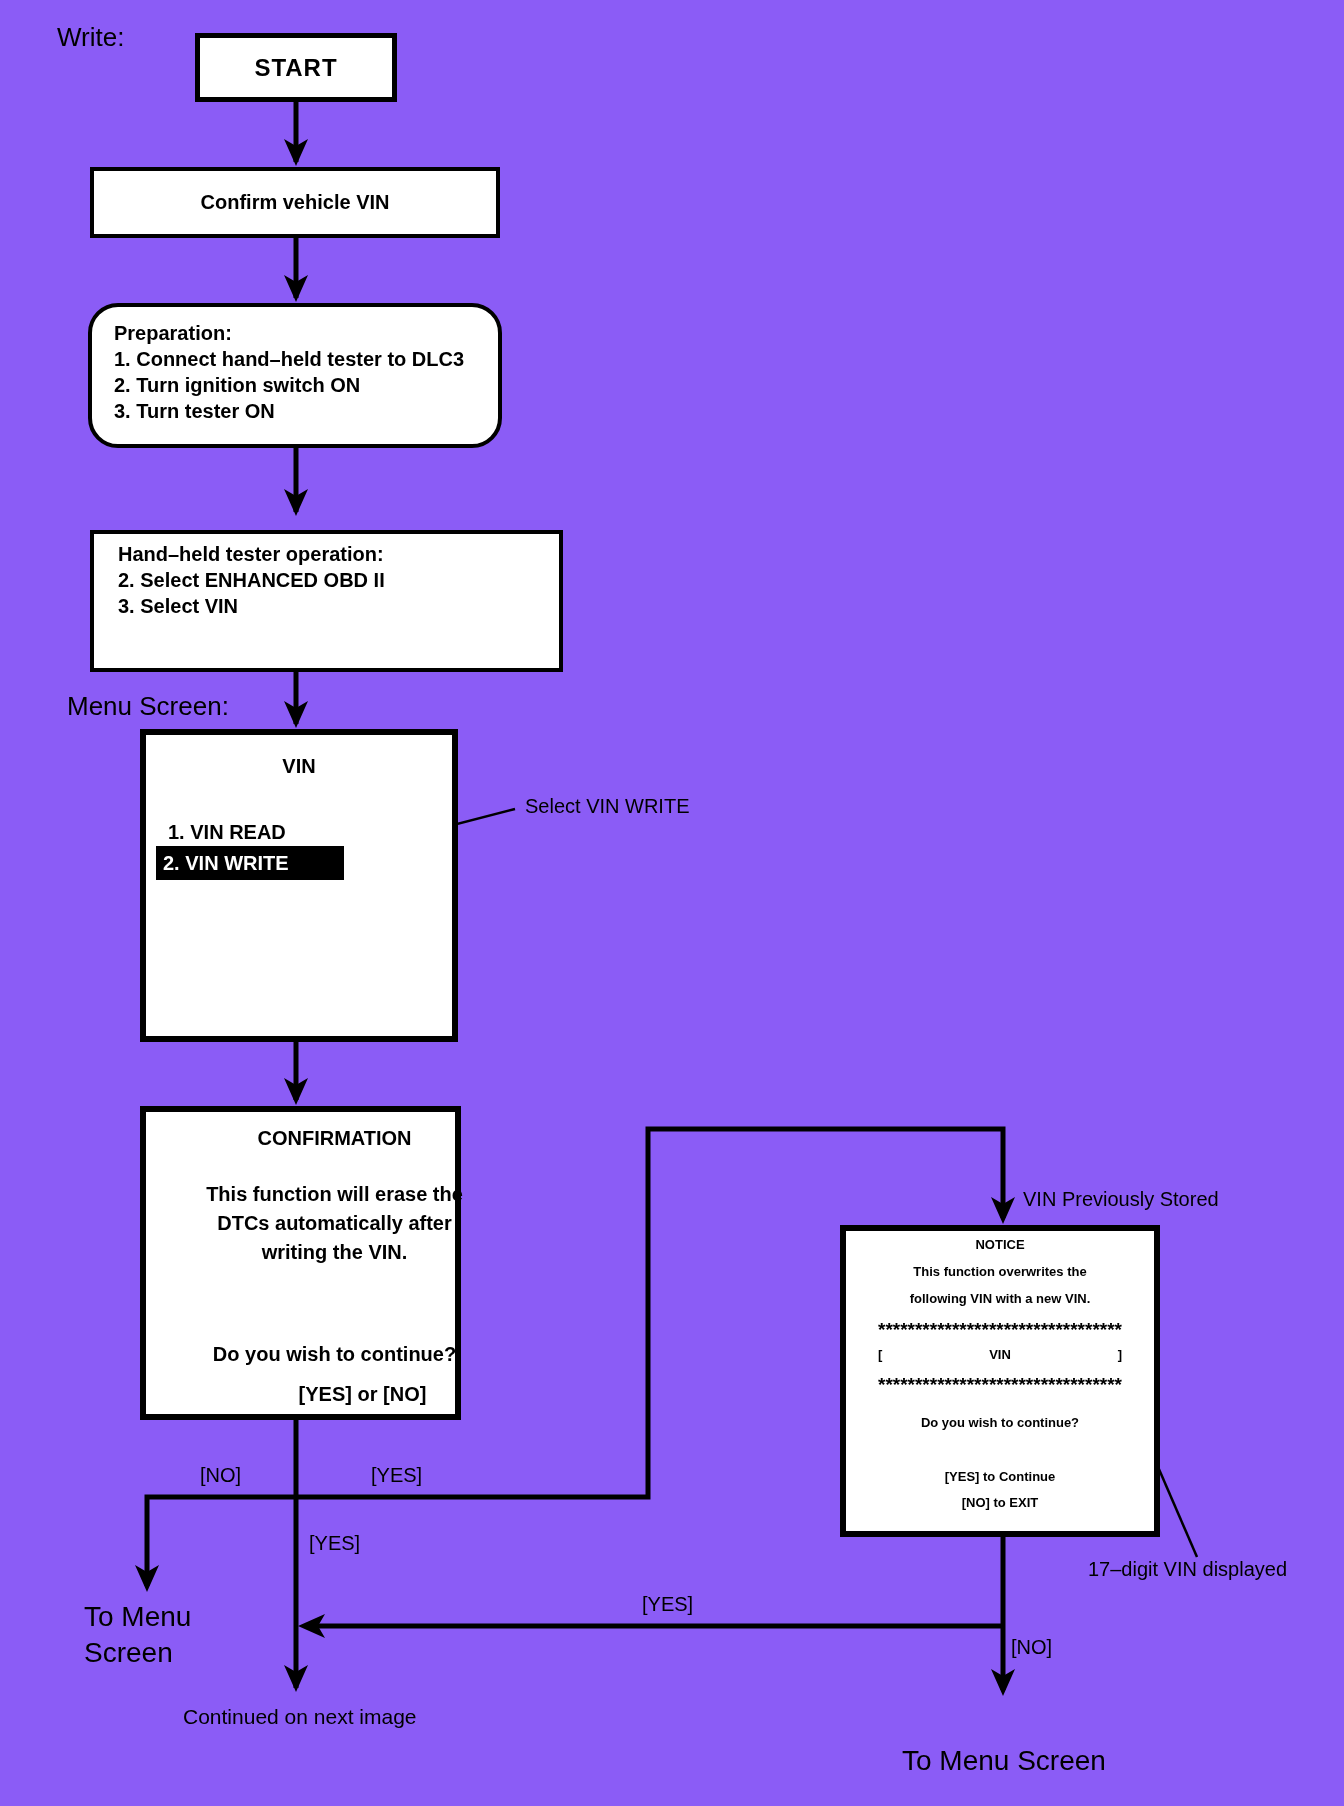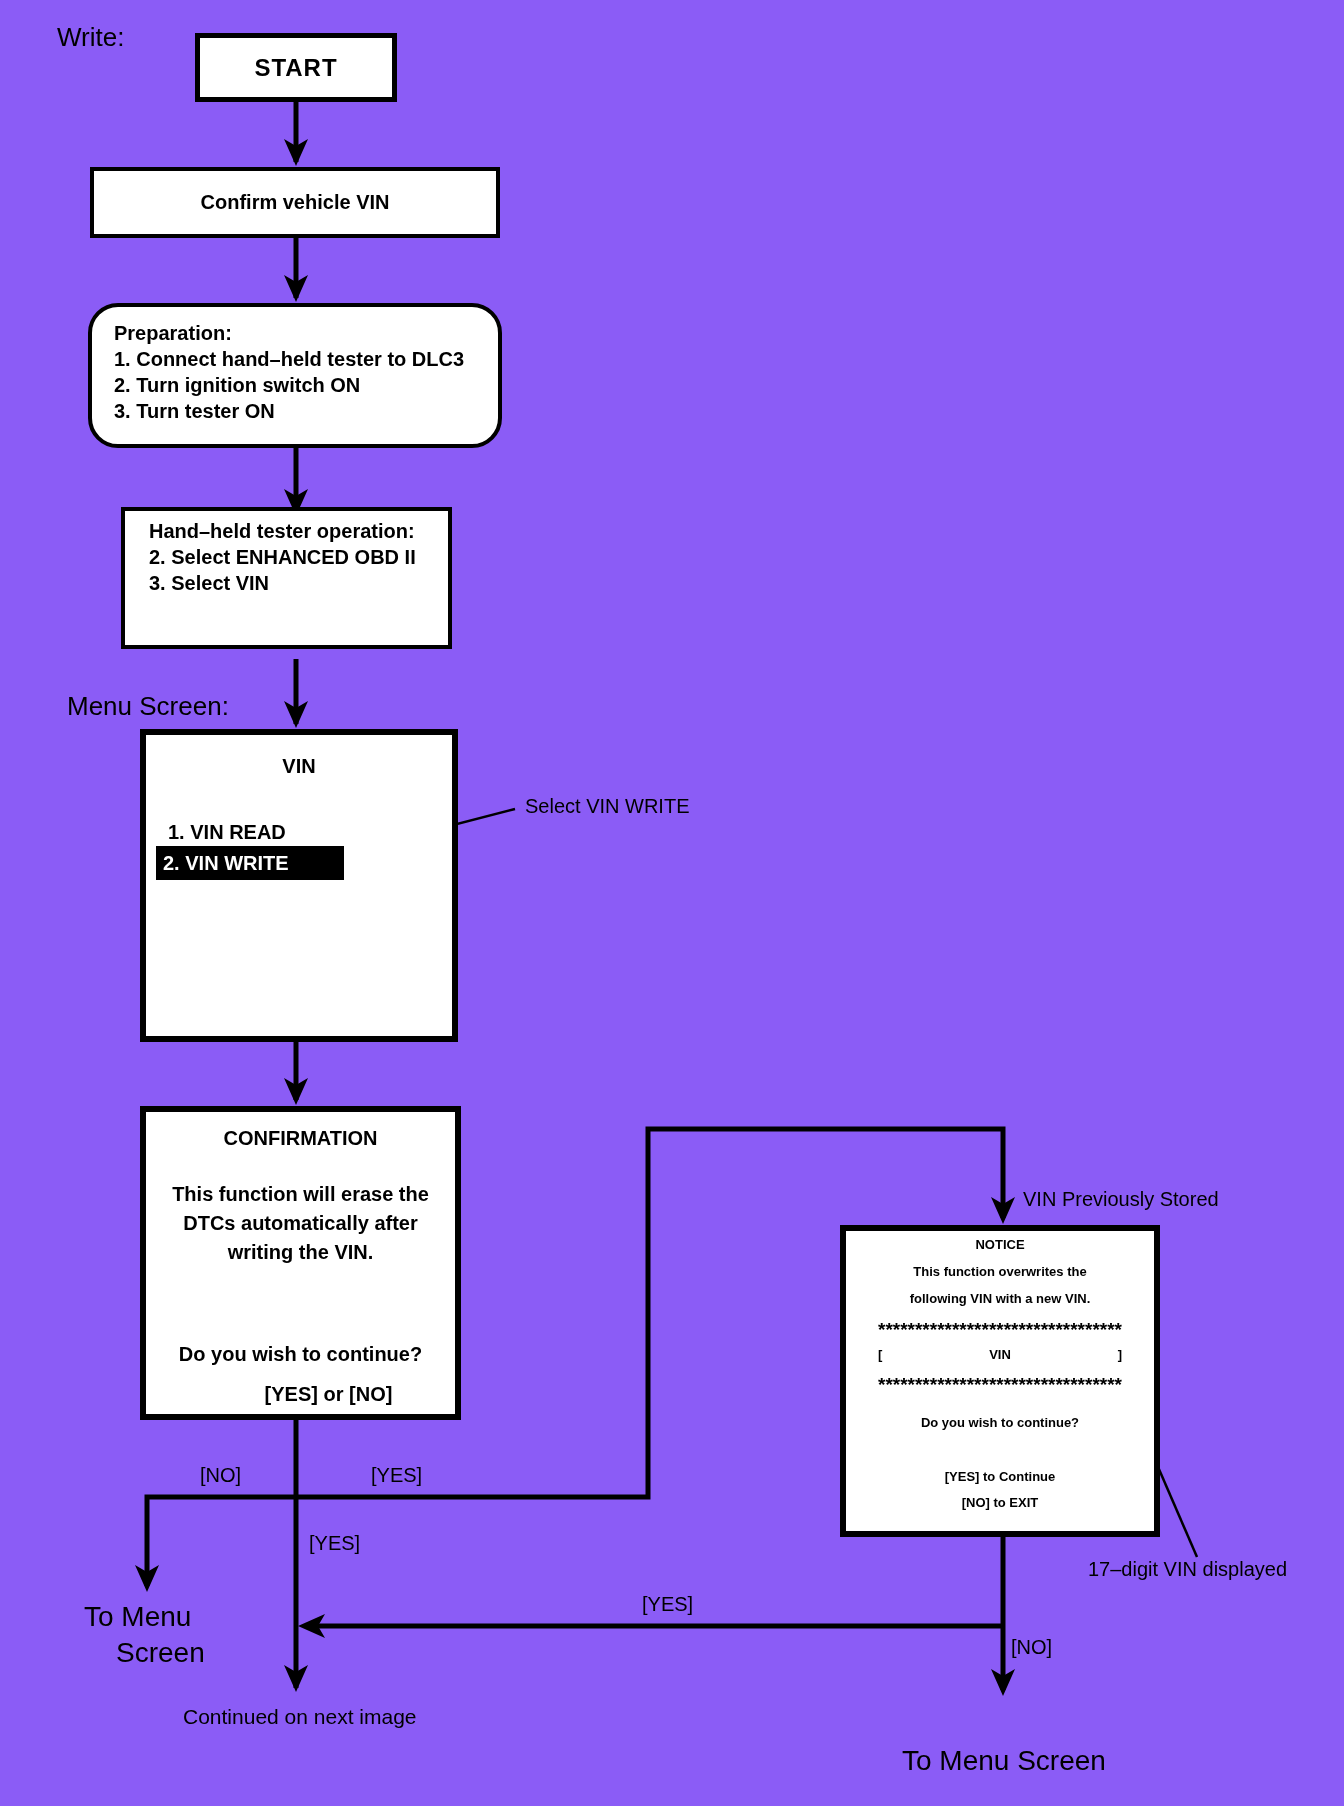--- a/index.html
+++ b/index.html
@@ -13,21 +13,21 @@
   .screenbox{border-width:6px;}
   .center-flex{display:flex;align-items:center;justify-content:center;text-align:center;}
   .lbl{position:absolute;z-index:3;white-space:nowrap;}
   .fs20{font-size:20px;}
   .fs21{font-size:21px;}
   .fs24{font-size:24px;letter-spacing:1px;}
   .fs26{font-size:26px;}
   .fs28{font-size:28px;}
   .steps{line-height:26px;font-size:20px;white-space:nowrap;}
   .abs{position:absolute;}
-  .cline{line-height:29px;font-size:20px;width:100%;text-align:center;}
+  .cline{line-height:29px;font-size:20px;width:100%;text-align:center;padding-left:34px;}
   .nline{font-size:13px;width:100%;text-align:center;white-space:nowrap;}
   .ast{letter-spacing:0px;font-size:19px;}
   .vinrow{display:flex;justify-content:space-between;padding:0 32px;box-sizing:border-box;}
   .hl{position:absolute;background:#000;color:#fff;font-size:20px;line-height:34px;padding-left:7px;box-sizing:border-box;white-space:nowrap;}
 </style>
 </head>
 <body>
 
 <div id="canvas">
 
@@ -78,21 +78,21 @@
 
   <div class="box" style="left:88px;top:303px;width:414px;height:145px;border-radius:30px;">
     <div class="steps" style="padding:13px 0 0 22px;">
       <div>Preparation:</div>
       <div>1. Connect hand–held tester to DLC3</div>
       <div>2. Turn ignition switch ON</div>
       <div>3. Turn tester ON</div>
     </div>
   </div>
 
-  <div class="box" style="left:90px;top:507px;width:331px;height:142px;margin-left:31px;">
+  <div class="box" style="left:90px;top:530px;width:473px;height:142px;">
     <div class="steps" style="padding:7px 0 0 24px;">
       <div>Hand–held tester operation:</div>
       <div>2. Select ENHANCED OBD II</div>
       <div>3. Select VIN</div>
     </div>
   </div>
 
   <div class="box screenbox" style="left:140px;top:729px;width:318px;height:313px;">
     <div class="abs fs20" style="left:0;top:20px;width:100%;text-align:center;">VIN</div>
     <div class="abs fs20" style="left:22px;top:86px;white-space:nowrap;">1. VIN READ</div>
@@ -127,17 +127,17 @@
   </div>
   <div class="lbl fs20" style="left:1088px;top:1558px;">17–digit VIN displayed</div>
 
   <div class="lbl fs20" style="left:200px;top:1464px;">[NO]</div>
   <div class="lbl fs20" style="left:371px;top:1464px;">[YES]</div>
   <div class="lbl fs20" style="left:309px;top:1532px;">[YES]</div>
   <div class="lbl fs20" style="left:642px;top:1593px;">[YES]</div>
   <div class="lbl fs20" style="left:1011px;top:1636px;">[NO]</div>
 
   <div class="lbl fs28" style="left:84px;top:1601px;">To Menu</div>
-  <div class="lbl fs28" style="left:84px;top:1637px;margin-left:32px;">Screen</div>
+  <div class="lbl fs28" style="left:84px;top:1637px;">Screen</div>
   <div class="lbl fs21" style="left:183px;top:1705px;">Continued on next image</div>
   <div class="lbl fs28" style="left:902px;top:1702px;margin-top:43px;">To Menu Screen</div>
 
 </div>
 
 </body></html>

